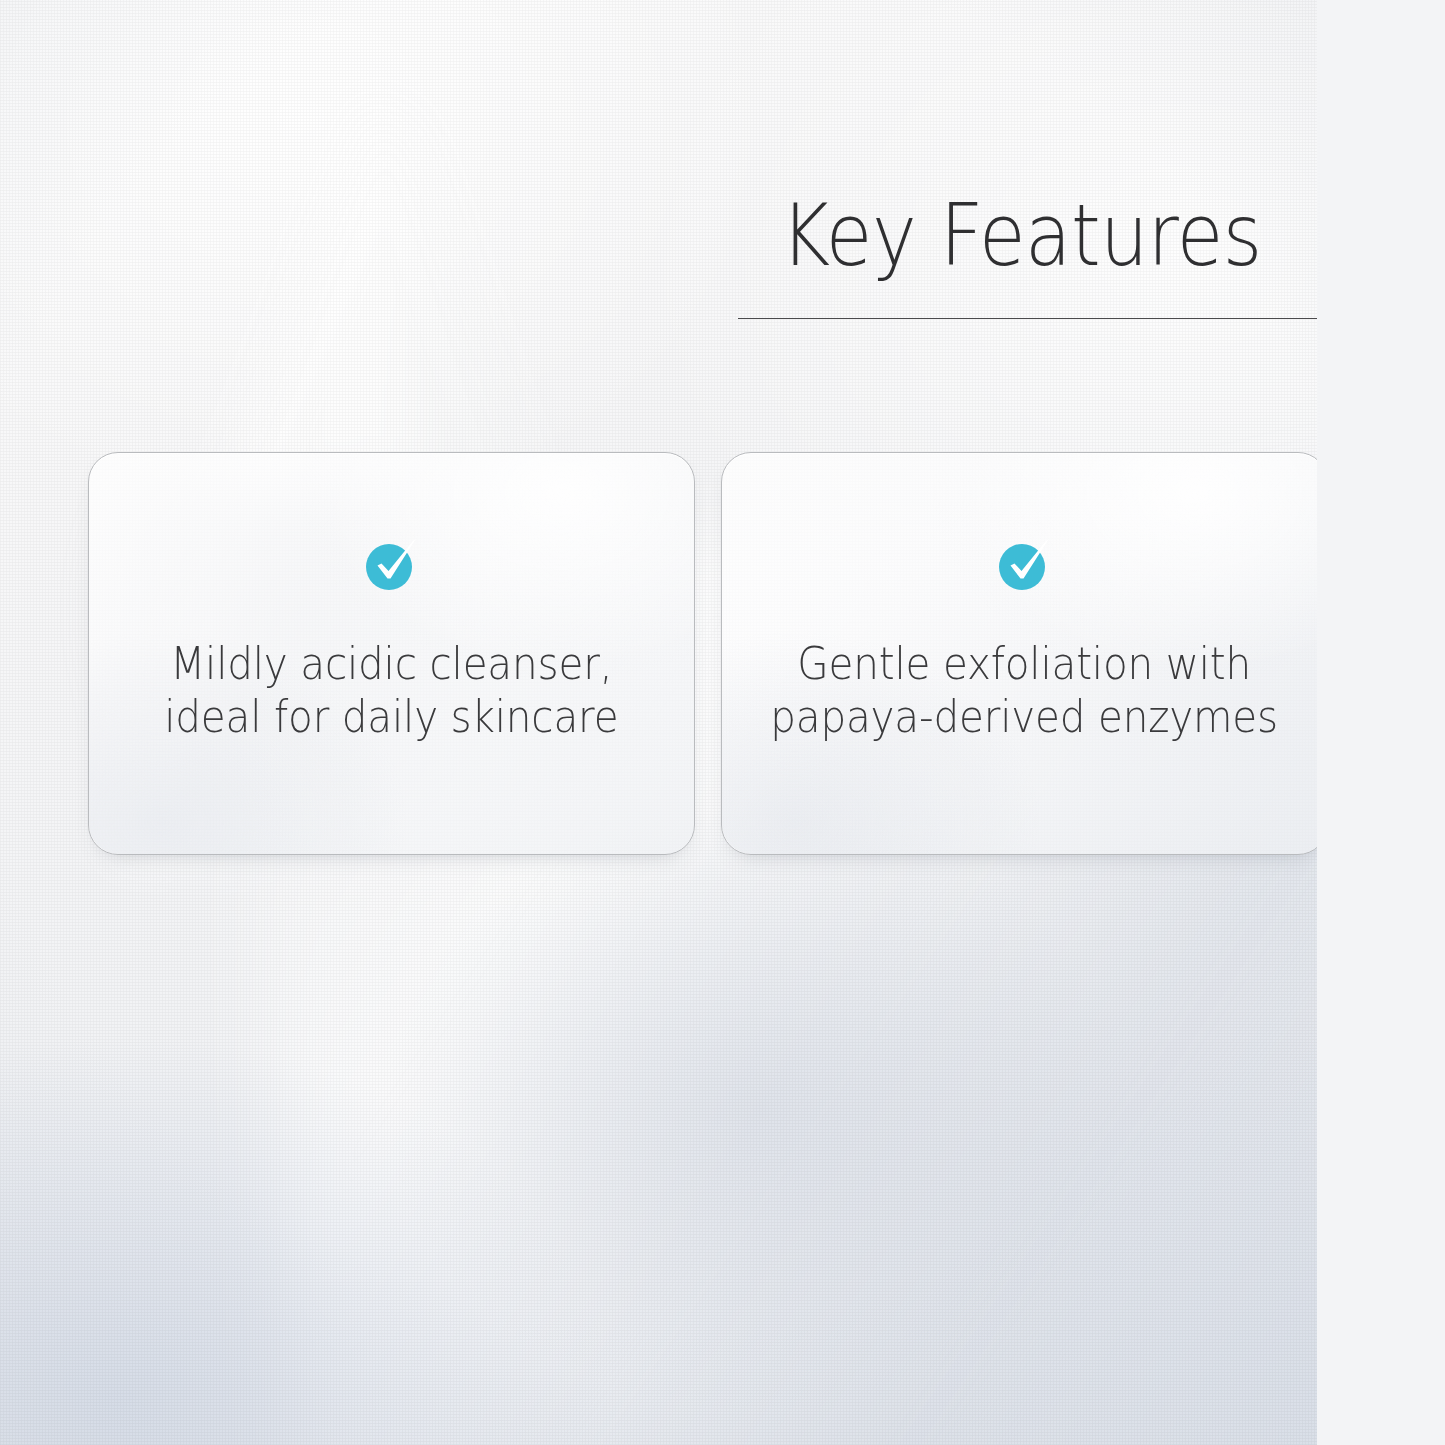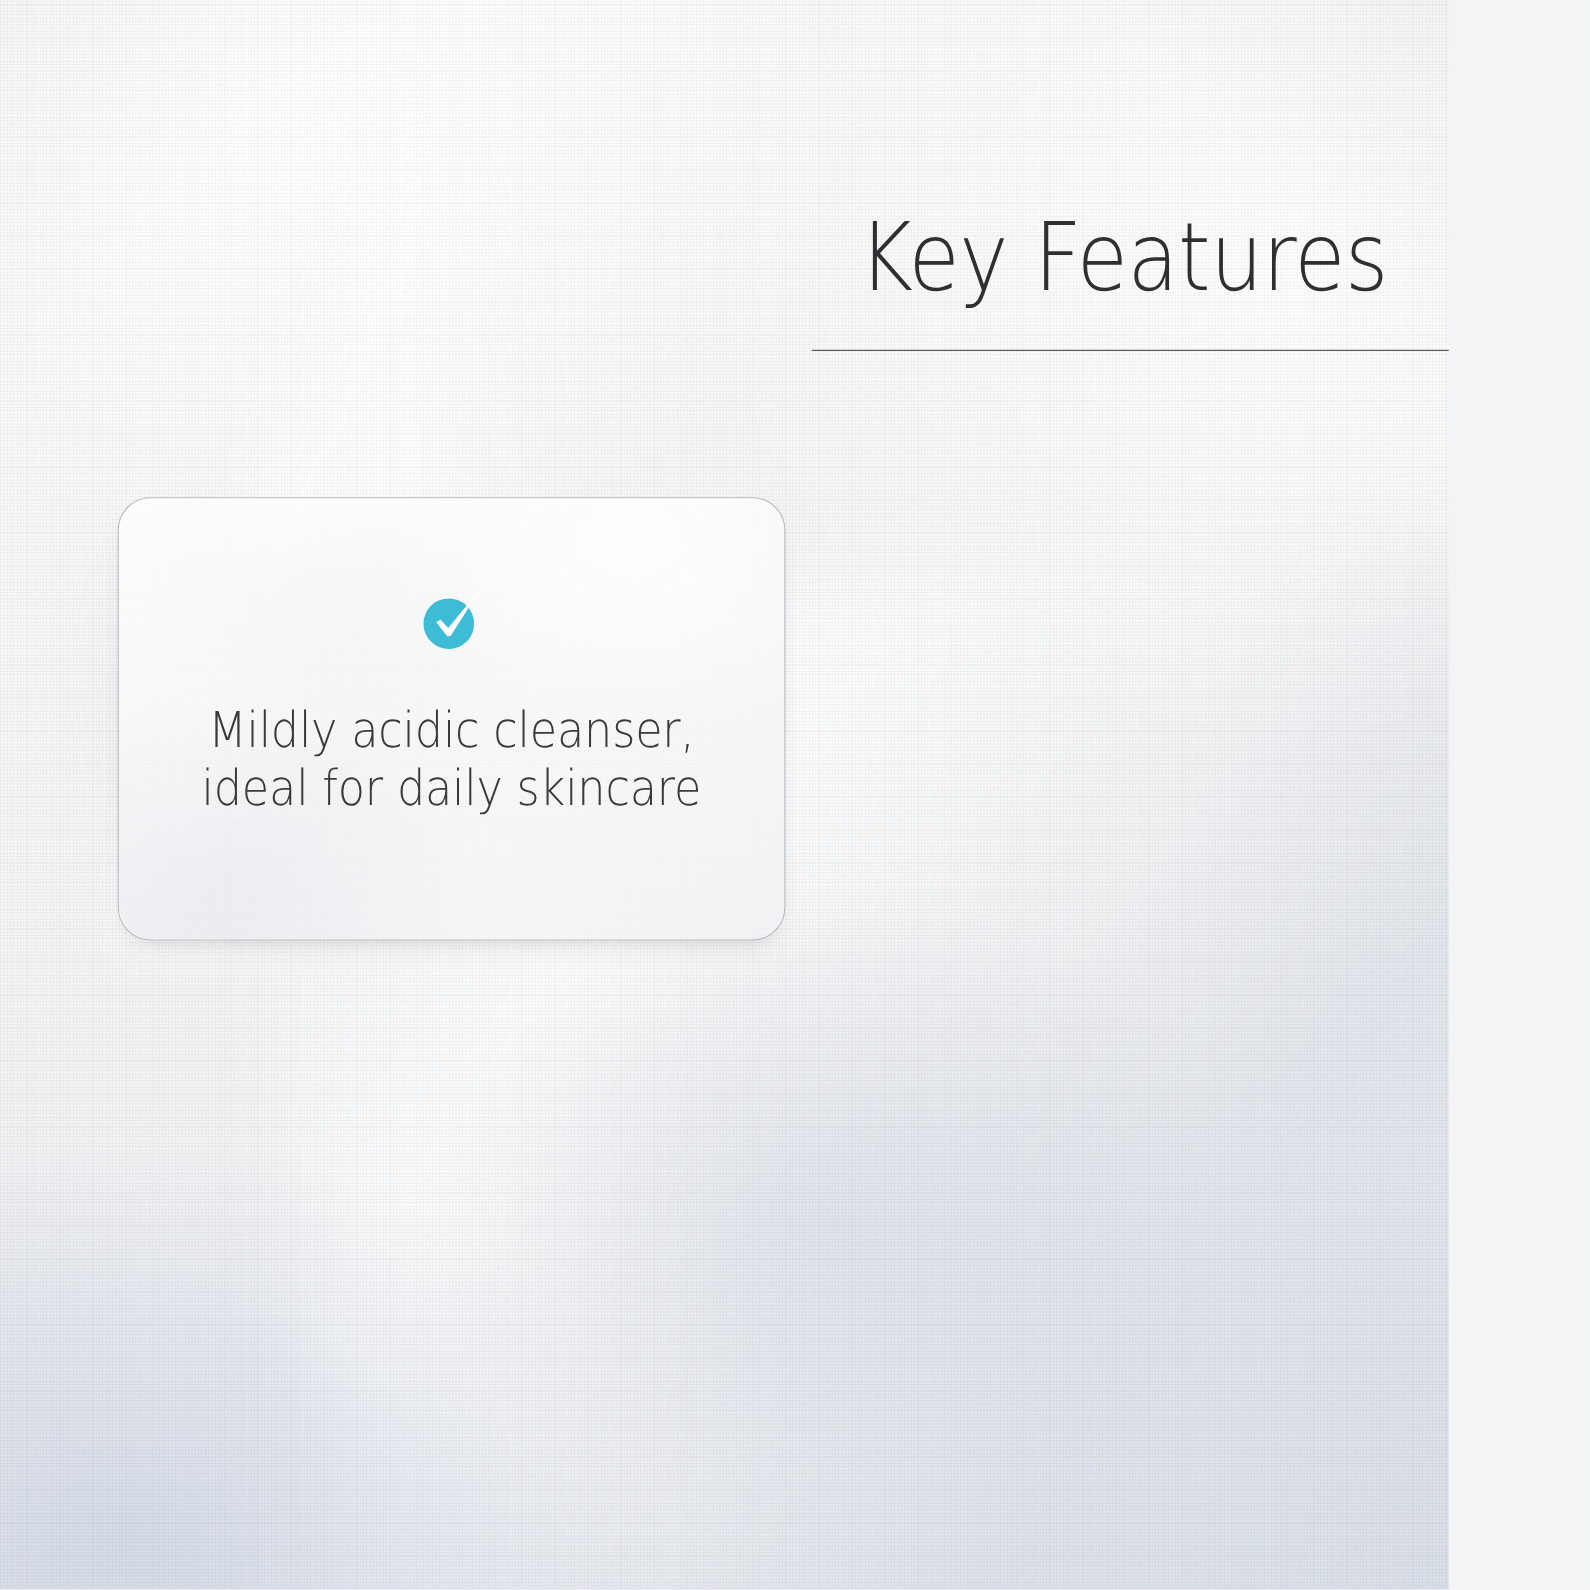--- a/index.html
+++ b/index.html
@@ -150,21 +150,21 @@
     left: 0;
     top: 126px;
     width: 707px;
     height: 0;
     border-top: 1.6px solid #4a4a4c;
   }
 
   
   .card-grid {
     position: absolute;
-    left: 107px;
+    left: 88px;
     top: 452px;
     width: 1240px;
     height: 841px;
     display: grid;
     grid-template-columns: 607px 607px;
     grid-template-rows: 403px 397px;
     column-gap: 26px;
     row-gap: 41px;
   }
 
@@ -262,17 +262,27 @@
       <span class="card-icon">
         <svg viewBox="0 0 64 64" xmlns="http://www.w3.org/2000/svg">
           <circle cx="29" cy="36" r="23" fill="#3dbcd6"></circle>
           <path d="M17.5 34.5 L27.5 47.5 L30.5 47.5 L56 7.5 L52.5 10.5 L28.5 40 L21.5 32.5 Z" fill="#ffffff"></path>
         </svg>
       </span>
       <p class="card-text">Mildly acidic cleanser,
 ideal for daily skincare</p>
     </div>
 
+    <div class="feature-card card-2">
+      <span class="card-icon">
+        <svg viewBox="0 0 64 64" xmlns="http://www.w3.org/2000/svg">
+          <circle cx="29" cy="36" r="23" fill="#3dbcd6"></circle>
+          <path d="M17.5 34.5 L27.5 47.5 L30.5 47.5 L56 7.5 L52.5 10.5 L28.5 40 L21.5 32.5 Z" fill="#ffffff"></path>
+        </svg>
+      </span>
+      <p class="card-text">Gentle exfoliation with
+papaya-derived enzymes</p>
+    </div>
 
 
 
   </div>
 </div>
 
 </body></html>

